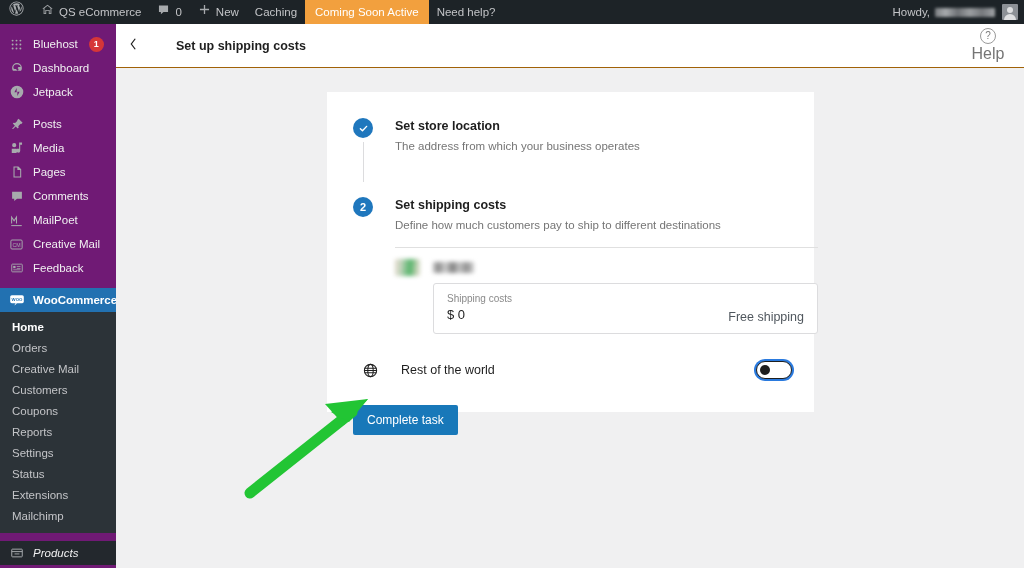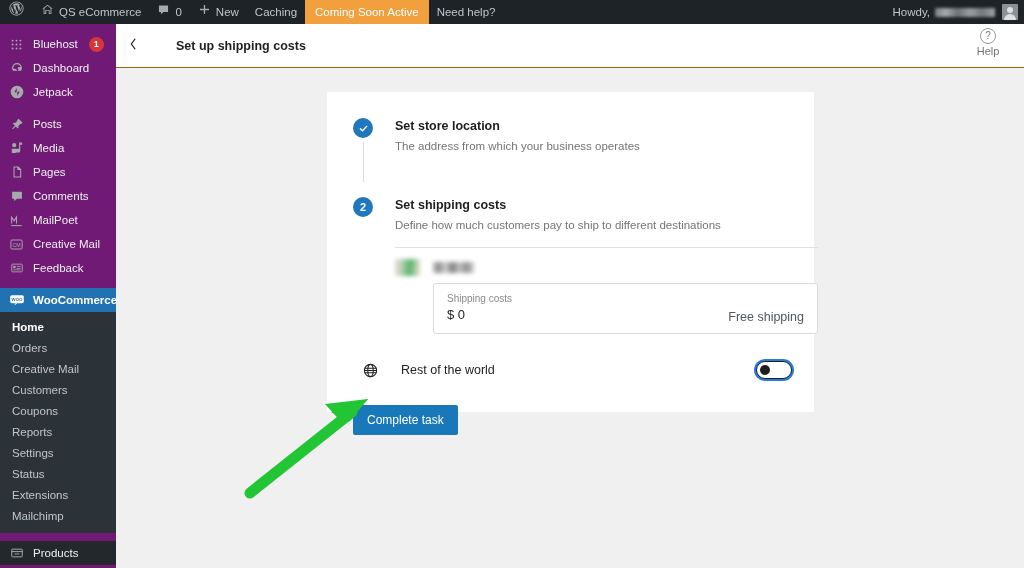--- a/index.html
+++ b/index.html
@@ -88,21 +88,21 @@
     font-weight: 600;
   }
   .menu-item.current .ico { color: #fff; }
   .menu-item.current::after {
     content: "";
     position: absolute; right: -8px; top: 50%;
     margin-top: -8px;
     border: 8px solid transparent;
     border-right-color: #f0f0f1;
   }
-  .menu-item.products-item { background: #23282d; margin-top: 8px; }
+  .menu-item.products-item { background: #23282d; margin-top: 8px; font-style: italic; }
   .badge-count {
     background: #d63638; color: #fff;
     border-radius: 9px;
     font-size: 9px; font-weight: 700;
     min-width: 15px; height: 15px;
     display: inline-flex; align-items: center; justify-content: center;
     padding: 0 4px;
     margin-left: 3px;
   }
   .submenu { background: #2c3338; padding: 5px 12px 6px 0; }
@@ -148,21 +148,21 @@
     color: #757575;
     gap: 1px;
   }
   .help-circle {
     width: 16px; height: 16px; border-radius: 50%;
     border: 1.3px solid #9a9a9a;
     display: flex; align-items: center; justify-content: center;
     font-size: 10px; line-height: 1;
     color: #7a7a7a;
   }
-  .help-label { font-size: 11px; color: #757575; }
+  .help-label { font-size: 16px; color: #757575; }
 
   
   #card {
     position: absolute;
     left: 211px; top: 68px;
     width: 487px; height: 320px;
     background: #fff;
     padding: 26px 22px 0 26px;
   }
   .step { display: flex; position: relative; }

